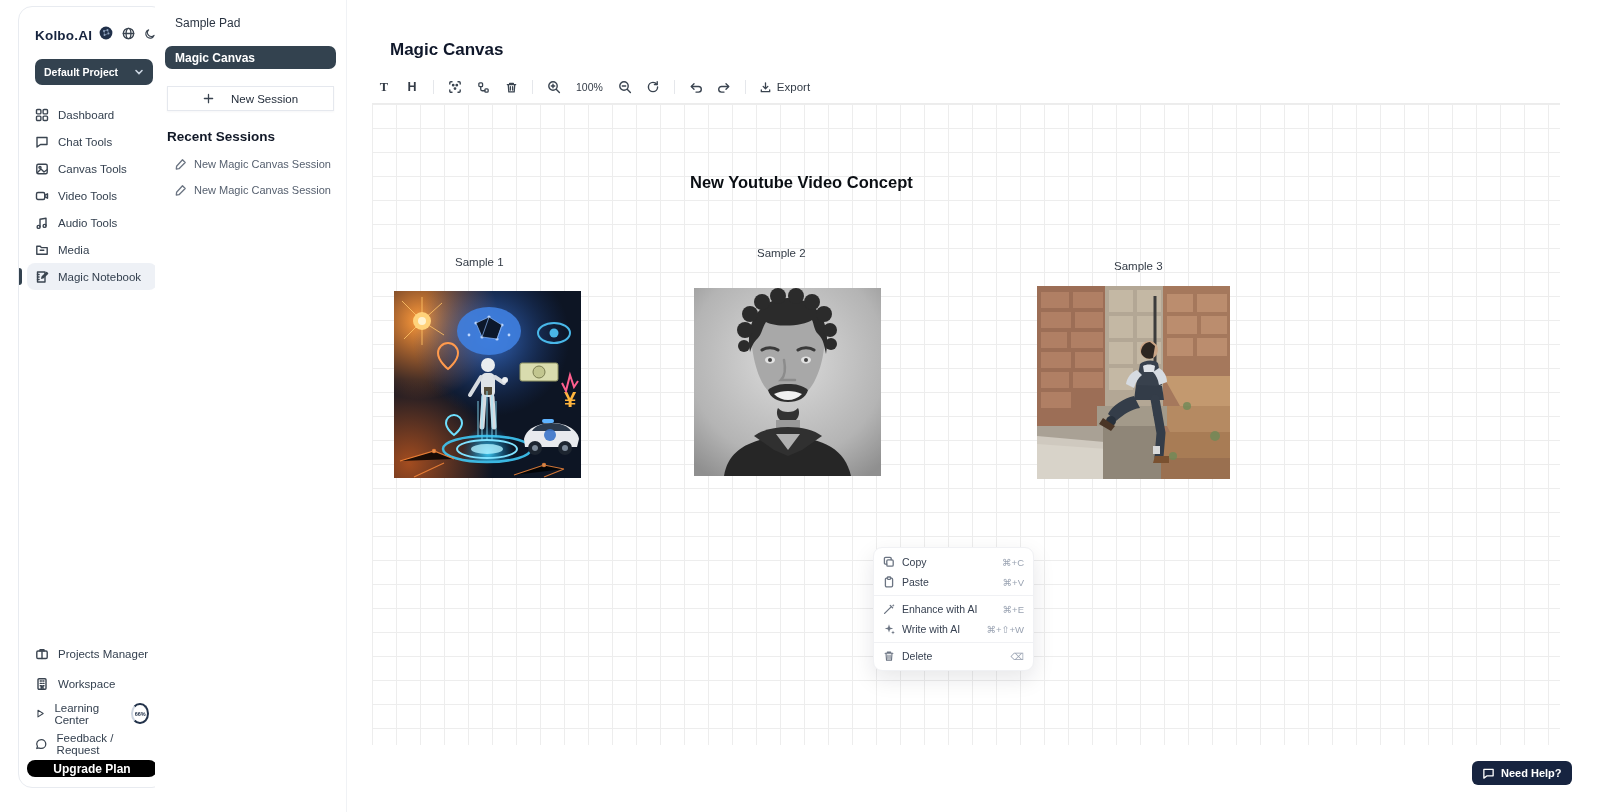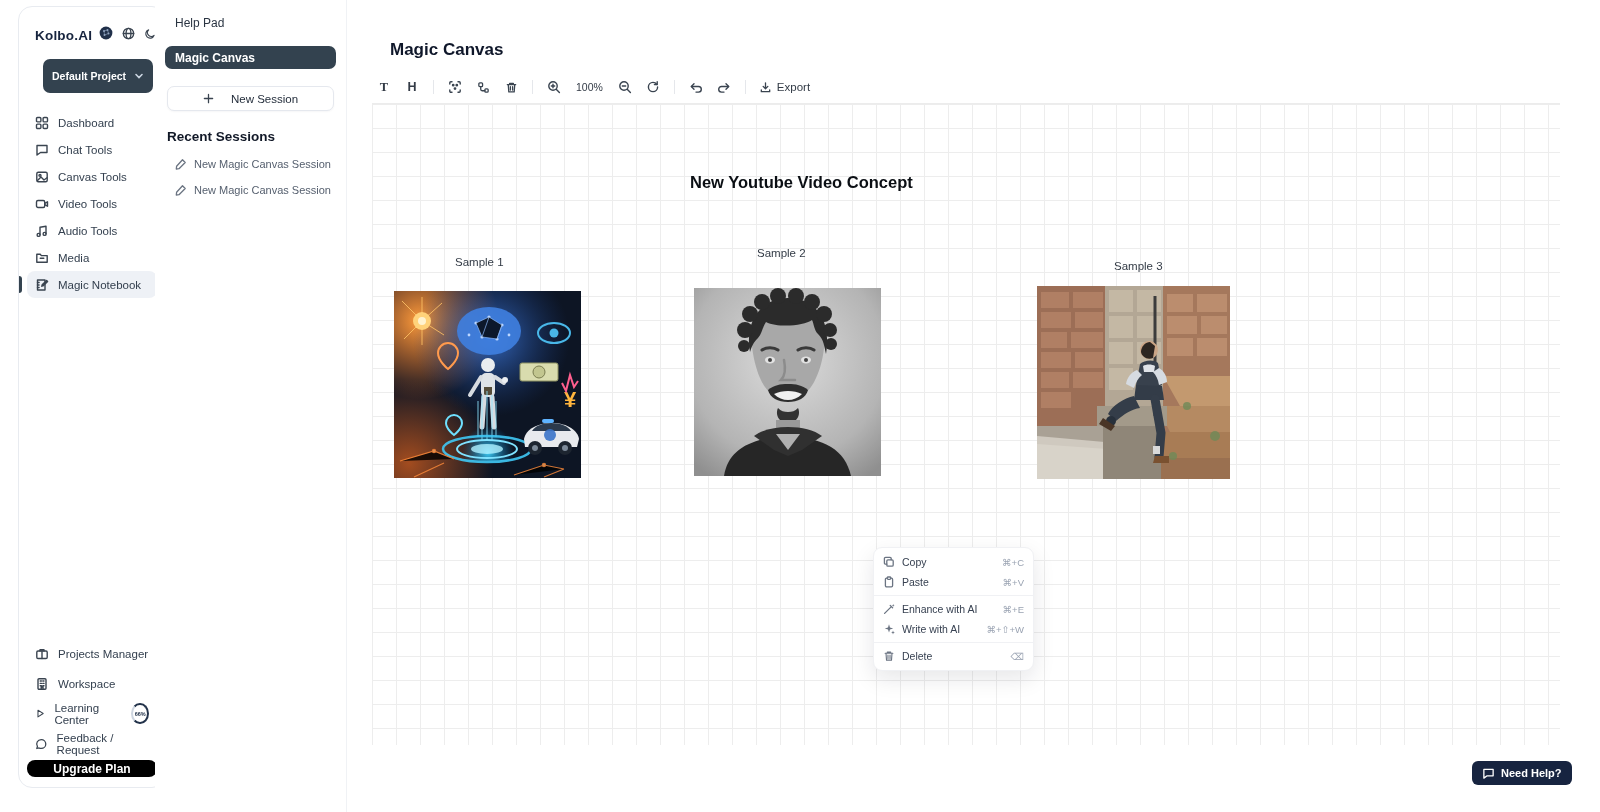--- a/index.html
+++ b/index.html
@@ -5,21 +5,21 @@
   * { margin:0; padding:0; box-sizing:border-box; }
   html,body { width:1600px; height:812px; background:#fff; font-family:"Liberation Sans", sans-serif; overflow:hidden; }
   .page { position:relative; width:1600px; height:812px; background:#fff; }
 
   
   .sidebar { position:absolute; left:18px; top:6px; width:148px; height:782px;
     background:#fff; border:1px solid #e8ebf0; border-radius:14px; padding:10px 8px; }
   .brand-row { display:flex; align-items:center; gap:6px; padding:8px 4px 0 8px; }
   .brand-name { font-size:13.5px; font-weight:bold; color:#17243e; letter-spacing:.2px; }
   .brand-icons { display:flex; align-items:center; gap:9px; margin-left:2px; }
-  .proj-btn { margin:14px 4px 0 16px; height:34px; background:#33424f; border-radius:7px;
+  .proj-btn { margin:14px 4px 0 8px; height:26px; background:#33424f; border-radius:7px;
     display:flex; align-items:center; justify-content:space-between; padding:0 9px; cursor:pointer; }
   .proj-btn span { color:#fff; font-size:10.5px; font-weight:bold; }
   .nav { margin-top:16px; }
   .nav-item { display:flex; align-items:center; gap:9px; height:27px; padding:0 8px;
     border-radius:8px; color:#34404f; font-size:11.5px; cursor:pointer; position:relative; }
   .nav-item.selected { background:#eef1f6; }
   .nav-item.selected::before { content:""; position:absolute; left:-8px; top:5px; width:3px; height:17px;
     background:#33424f; border-radius:0 3px 3px 0; }
   .nav-item svg { flex:0 0 auto; }
   .sb-bottom { position:absolute; left:8px; right:8px; bottom:10px; }
@@ -38,21 +38,21 @@
   .upgrade-btn { width:100%; height:17px; background:#000000; color:#fff; border:none;
     border-radius:8px; font-size:12px; font-weight:bold; cursor:pointer; font-family:inherit; }
 
   
   .sessions { position:absolute; left:155px; top:0; width:192px; height:812px; background:#fff;
     border-right:1px solid #f0f2f5; padding:14px 10px; }
   .pad-item { font-size:12px; color:#2a3442; padding:2px 10px 0 10px; cursor:pointer; }
   .canvas-item { margin-top:16px; height:23px; background:#33424f; border-radius:7px; display:flex;
     align-items:center; padding:0 10px; color:#fff; font-size:12px; font-weight:bold; cursor:pointer; }
   .new-session { margin:17px 2px 0 2px; height:25px; background:#fff; border:1px solid #e5e8ee;
-    border-radius:7px; display:flex; align-items:center; justify-content:center; gap:17px;
+    border-radius:0; display:flex; align-items:center; justify-content:center; gap:17px;
     font-size:11.5px; color:#1f2937; cursor:pointer; box-shadow:0 1px 2px rgba(16,24,40,.04); }
   .recent-h { margin:18px 0 0 2px; font-size:13.5px; font-weight:bold; color:#111827; }
   .recent-item { display:flex; align-items:center; gap:7px; margin-top:14px; padding-left:10px;
     font-size:11px; color:#555f6e; cursor:pointer; }
 
   
   .page-title { position:absolute; left:390px; top:40px; font-size:17px; font-weight:bold; color:#0f172a; }
   .toolbar { position:absolute; left:372px; top:77px; width:1188px; height:27px;
     border-bottom:1px solid #ececec; display:flex; align-items:center; gap:4px; padding-bottom:6px; }
   .tb-btn { width:24px; height:21px; display:flex; align-items:center; justify-content:center;
@@ -212,21 +212,21 @@
           </svg>
         <span>Feedback / Request</span>
       </div>
 
 
       <button class="upgrade-btn">Upgrade Plan</button>
     </div>
   </aside>
 
   <aside class="sessions">
-    <div class="pad-item">Help Pad</div>
+    <div class="pad-item">Sample Pad</div>
     <div class="canvas-item">Magic Canvas</div>
     <div class="new-session">
       <svg class="ic" width="11" height="11" viewBox="0 0 12 12">
           <path d="M6 1.5v9M1.5 6h9"></path>
         </svg>
       <span>New Session</span>
     </div>
     <div class="recent-h">Recent Sessions</div>
     <div class="recent-item">
       <svg class="ic-g" width="12" height="12" viewBox="0 0 12 12">

